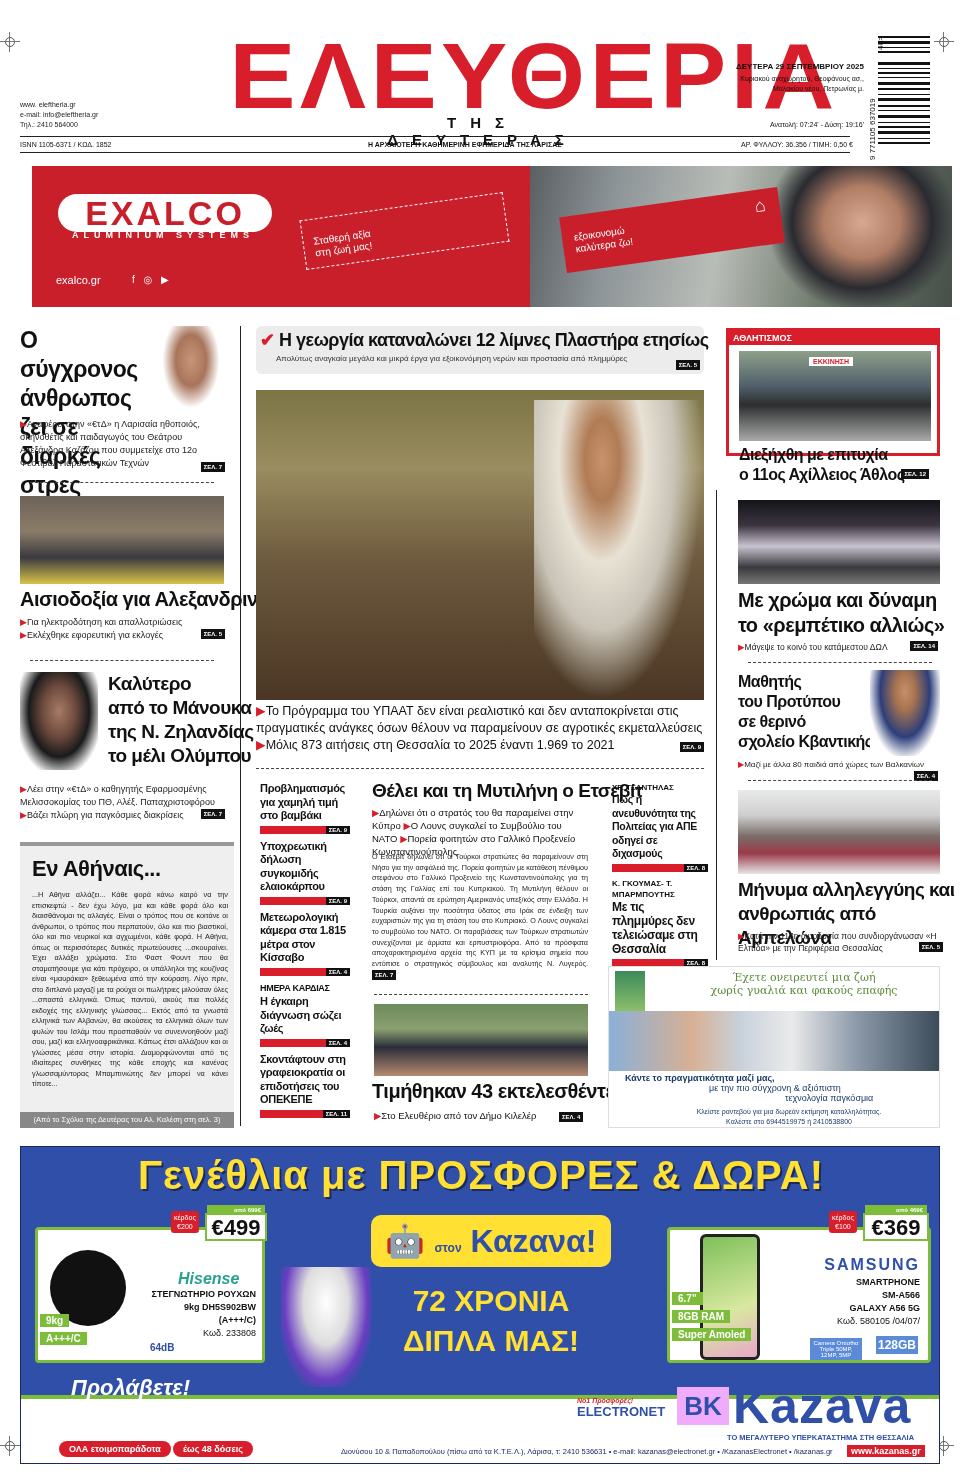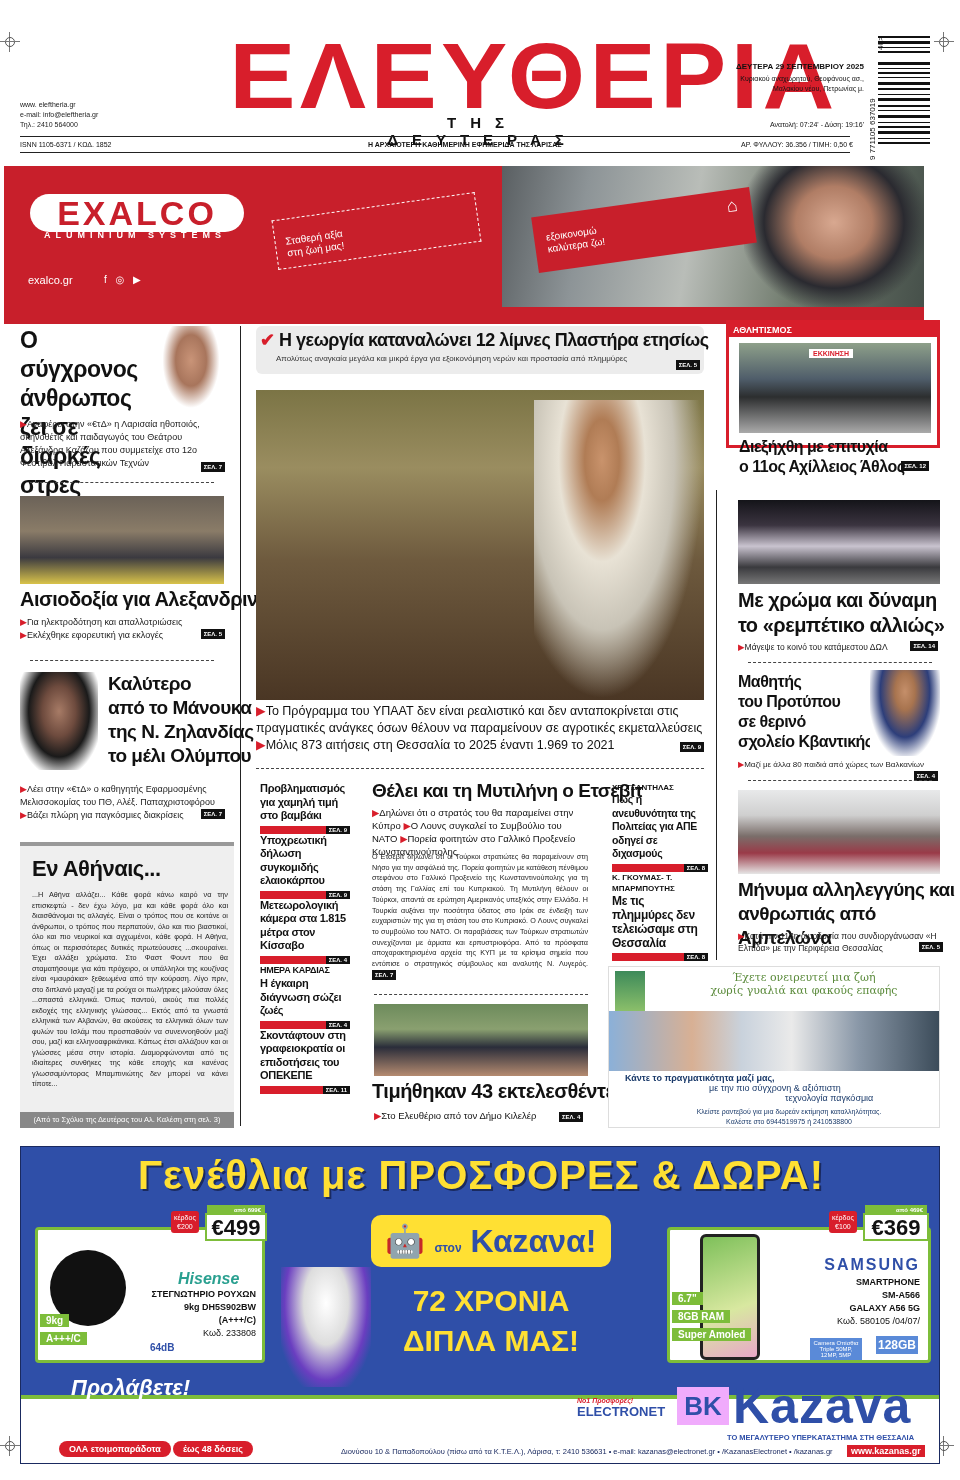--- a/index.html
+++ b/index.html
@@ -18,21 +18,21 @@
 .date-block .date{font-weight:bold;font-size:8px;margin-bottom:2px}
 .sun{right:96px;top:121px;font-size:7px}
 .rule{left:20px;width:830px;height:1px;background:#222}
 .meta-left{left:20px;top:141px;font-size:7px}
 .meta-center{left:368px;top:141px;font-size:7px;font-weight:bold}
 .meta-right{right:107px;top:141px;font-size:7px}
 .barcode{left:870px;top:30px;width:62px;height:120px}
 .barcode .b{position:absolute;left:8px;width:52px;background:#111}
 .barcode .digits{position:absolute;left:-2px;top:40px;font-size:8px;transform:rotate(-90deg);transform-origin:left top;white-space:nowrap;top:130px}
 
-.exalco{left:4px;top:166px;width:920px;height:158px;background:#c81f2b;overflow:hidden}
+.exalco{left:32px;top:166px;width:920px;height:141px;background:#c81f2b;overflow:hidden}
 .exalco .photo{position:absolute;left:498px;top:0;width:422px;height:141px;background:linear-gradient(100deg,#5a5f62 0,#8d9497 20%,#b9bdb8 45%,#6f7a6c 70%,#46504a 100%)}
 .exalco .man{position:absolute;left:740px;top:0;width:180px;height:141px;background:radial-gradient(ellipse at 50% 40%,#d8a890 0,#b07d65 30%,#2a2a30 55%,transparent 75%)}
 .exalco .brand{position:absolute;left:26px;top:28px;width:214px;height:38px;background:#fff;border-radius:20px;color:#c81f2b;font-weight:bold;font-size:34px;text-align:center;line-height:38px;letter-spacing:3px}
 .exalco .tag{position:absolute;left:40px;top:64px;color:#fff;font-size:9px;letter-spacing:5px;font-weight:bold}
 .exalco .web{position:absolute;left:24px;top:108px;color:#fff;font-size:11px}
 .exalco .soc{position:absolute;left:100px;top:108px;color:#fff;font-size:10px;letter-spacing:3px}
 .exalco .box1{position:absolute;left:270px;top:40px;width:205px;height:50px;border:1px dashed #fff;transform:rotate(-8deg);color:#fff;font-size:10px;padding:16px 0 0 10px;line-height:12px}
 .exalco .box2{position:absolute;left:530px;top:36px;width:220px;height:56px;background:#c81f2b;transform:rotate(-8deg);color:#fff;font-size:10px;padding:16px 0 0 12px;line-height:12px}
 
 .hl{font-family:"Liberation Sans Narrow","Liberation Sans",sans-serif;font-weight:bold;letter-spacing:-0.5px;transform-origin:left top}
@@ -60,34 +60,34 @@
 .c-top .t{position:absolute;left:4px;top:3px;font-size:18px;white-space:nowrap}
 .c-top .s{position:absolute;left:20px;top:28px;font-size:8px;color:#333;white-space:nowrap}
 .c-top .sel{position:absolute;right:4px;top:34px}
 .hero{left:256px;top:390px;width:448px;height:310px;background:linear-gradient(180deg,#7b7445 0,#9a8d60 25%,#6e5a3e 55%,#4a3624 100%);overflow:hidden}
 .hero .man{position:absolute;right:0;top:10px;width:170px;height:300px;background:radial-gradient(ellipse at 40% 20%,#c9936c 0,#b07c55 12%,#e8e2d5 30%,#c8c3b6 50%,transparent 70%)}
 .hero .h{position:absolute;left:10px;top:100px;font-size:50px;line-height:62px;color:#fff;font-weight:bold;letter-spacing:-2px;text-shadow:2px 2px 4px #000}
 .hero-body{left:256px;top:703px;width:448px;font-size:12.5px;line-height:17px;color:#111}
 .hero-body .sel{position:absolute;right:0;bottom:2px}
 
 .brief-col{left:260px;top:782px;width:90px}
-.brief{}
+.brief{margin-bottom:6px}
 .brief .bt{font-size:11px;line-height:13.5px;font-weight:bold;color:#111;letter-spacing:-0.3px}
 .brief .bar{height:8px;margin-top:3px;background:#d81e2b;position:relative}
 .brief .bar .sel{position:absolute;right:0;top:0;line-height:8px;padding:0 3px}
 .erd-title{left:372px;top:780px;font-size:19px;white-space:nowrap}
 .erd-sub{left:372px;top:806px;width:216px;font-size:9.5px;line-height:13px}
 .erd-body{left:372px;top:852px;width:216px;font-size:7.2px;line-height:10.7px;text-align:justify;color:#222}
 .tz-photo{left:374px;top:1004px;width:214px;height:72px;background:linear-gradient(180deg,#6d8b5c 0,#8aa070 35%,#2a2d3a 60%,#b58b70 100%)}
 .tz-title{left:372px;top:1080px;font-size:20px;white-space:nowrap}
 .tz-sub{left:374px;top:1110px;font-size:9.5px}
 .right-briefs{left:612px;top:782px;width:96px}
 .right-briefs .auth{font-size:8px;font-weight:bold;color:#111;line-height:11px}
 
-.sports{left:726px;top:320px;width:214px;height:128px;border:3px solid #d81e2b}
+.sports{left:726px;top:328px;width:214px;height:128px;border:3px solid #d81e2b}
 .sports .hd{position:absolute;left:0;top:0;width:208px;height:14px;background:#d81e2b;color:#fff;font-size:9px;font-weight:bold;padding-left:4px;line-height:14px}
 .sports .ph{position:absolute;left:10px;top:20px;width:192px;height:90px;background:linear-gradient(180deg,#8ea08a 0,#4f5d6a 40%,#2c2e2f 60%,#aaa 100%)}
 .sports .t{position:absolute;left:10px;top:114px;font-size:16px;line-height:20px}
 .sports .sel{position:absolute;right:8px;top:138px}
 .rc2-photo{left:738px;top:500px;width:202px;height:84px;background:linear-gradient(180deg,#141419 0,#3b3440 30%,#c9c3cf 55%,#3a3a3e 80%,#777 100%)}
 .rc2-title{left:738px;top:588px;font-size:20px;line-height:25px}
 .rc2-sub{left:738px;top:641px;font-size:8.5px;width:200px}
 .rc3-title{left:738px;top:672px;font-size:16px;line-height:20px}
 .rc3-photo{left:870px;top:670px;width:70px;height:86px;background:radial-gradient(ellipse at 50% 25%,#c58f6a 0,#a8744f 20%,#2d3e7a 50%,#fff 75%)}
 .rc3-sub{left:738px;top:758px;font-size:8px;width:200px}

